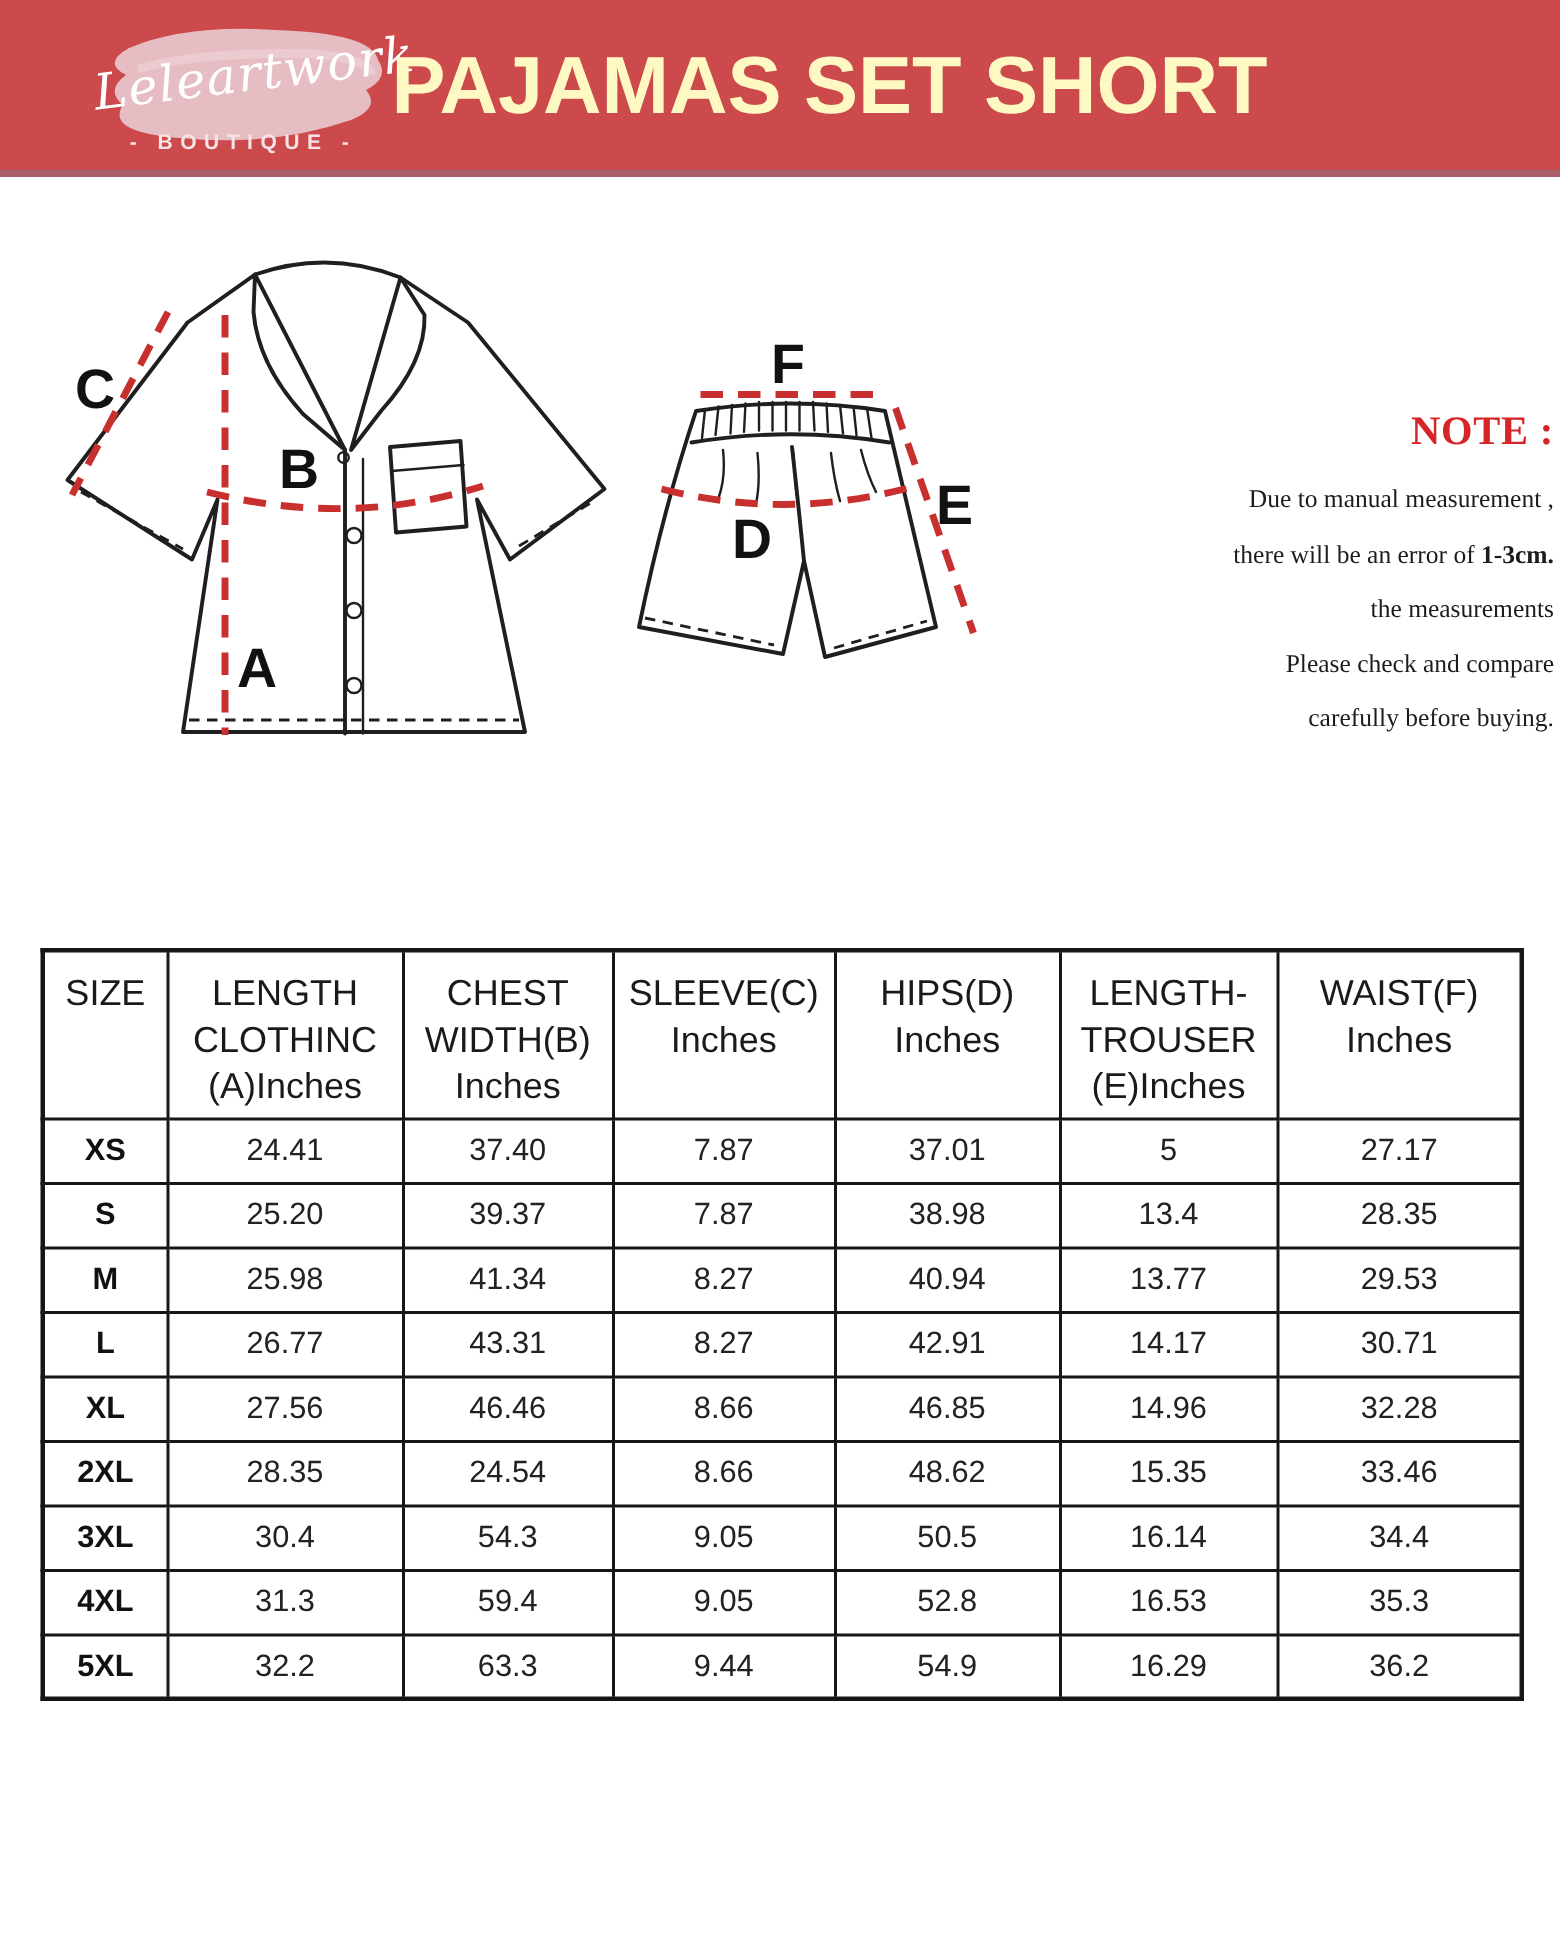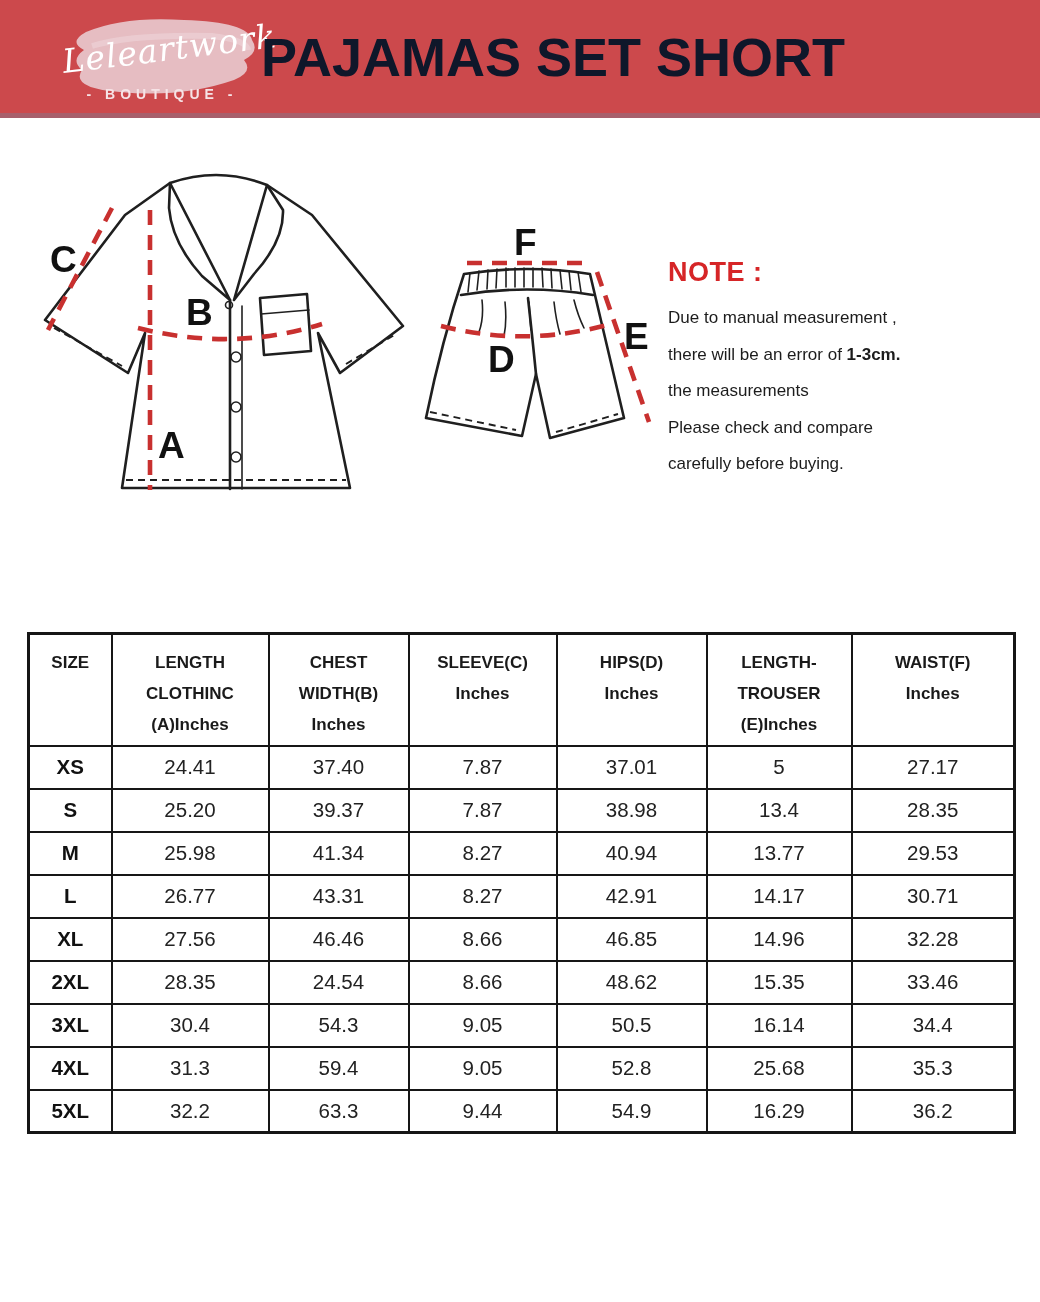--- a/index.html
+++ b/index.html
@@ -21,48 +21,48 @@
     color:#ffffff;transform:rotate(-7deg);letter-spacing:1px;white-space:nowrap;
   }
   .logo-sub{
     position:absolute;left:0;top:76px;width:200px;text-align:center;
     font-size:14px;letter-spacing:5px;color:#f6e3e6;font-weight:bold;
   }
   .title{
     position:absolute;left:0;top:0;width:1040px;height:113px;
     display:flex;align-items:center;justify-content:center;
     padding-left:66px;box-sizing:border-box;
-    color:#0f172a;font-size:54px;font-weight:800;letter-spacing:0px;white-space:nowrap;
+    color:#fef9c3;font-size:54px;font-weight:800;letter-spacing:0px;white-space:nowrap;
   }
   
   .diagram{position:absolute;left:0;top:118px;width:1040px;height:510px;}
   .shirt-svg{position:absolute;left:30px;top:40px;}
   .shorts-svg{position:absolute;left:412px;top:104px;}
   .note{
-    position:absolute;left:668px;top:139px;width:368px;text-align:left;
+    position:absolute;left:668px;top:154px;width:368px;text-align:right;font-family:Liberation Serif, serif;
   }
   .note-heading{
     color:var(--accent,#d62527);font-size:27px;font-weight:800;letter-spacing:.5px;
     margin-bottom:12px;
   }
   .note-line{
     margin:0;font-size:17px;line-height:36.5px;color:#1c1c1c;
   }
   .note-line strong{font-weight:800;}
   
   .size-table{
     position:absolute;left:27px;top:632px;width:986px;
     border-collapse:collapse;table-layout:fixed;
     border:3px solid #161616;
   }
   .size-table th,.size-table td{
     border:2.5px solid #161616;text-align:center;padding:0;
   }
   .size-table th{
-    vertical-align:top;padding-top:12px;font-size:17px;font-weight:bold;
+    vertical-align:top;padding-top:12px;font-size:24px;font-weight:normal;
     line-height:31px;white-space:pre-line;height:112px;box-sizing:border-box;
   }
   .size-table tbody tr{height:43px;}
   .size-table td{font-size:20.5px;font-weight:400;color:#222;}
   .size-table td.size-col{font-weight:bold;color:#111;}
   
   .ink{fill:none;stroke:#1f1f1f;stroke-width:2.6;stroke-linejoin:round;stroke-linecap:round;}
   .ink-fill{fill:#ffffff;stroke:#1f1f1f;stroke-width:2.6;stroke-linejoin:round;}
   .stitch{fill:none;stroke:#1f1f1f;stroke-width:1.9;stroke-dasharray:7 5;}
   .thin{fill:none;stroke:#1f1f1f;stroke-width:1.6;stroke-linecap:round;}
@@ -245,21 +245,21 @@
           <td>50.5</td>
           <td>16.14</td>
           <td>34.4</td>
         </tr>
         <tr>
           <td class="size-col">4XL</td>
           <td>31.3</td>
           <td>59.4</td>
           <td>9.05</td>
           <td>52.8</td>
-          <td>25.68</td>
+          <td>16.53</td>
           <td>35.3</td>
         </tr>
         <tr>
           <td class="size-col">5XL</td>
           <td>32.2</td>
           <td>63.3</td>
           <td>9.44</td>
           <td>54.9</td>
           <td>16.29</td>
           <td>36.2</td>

